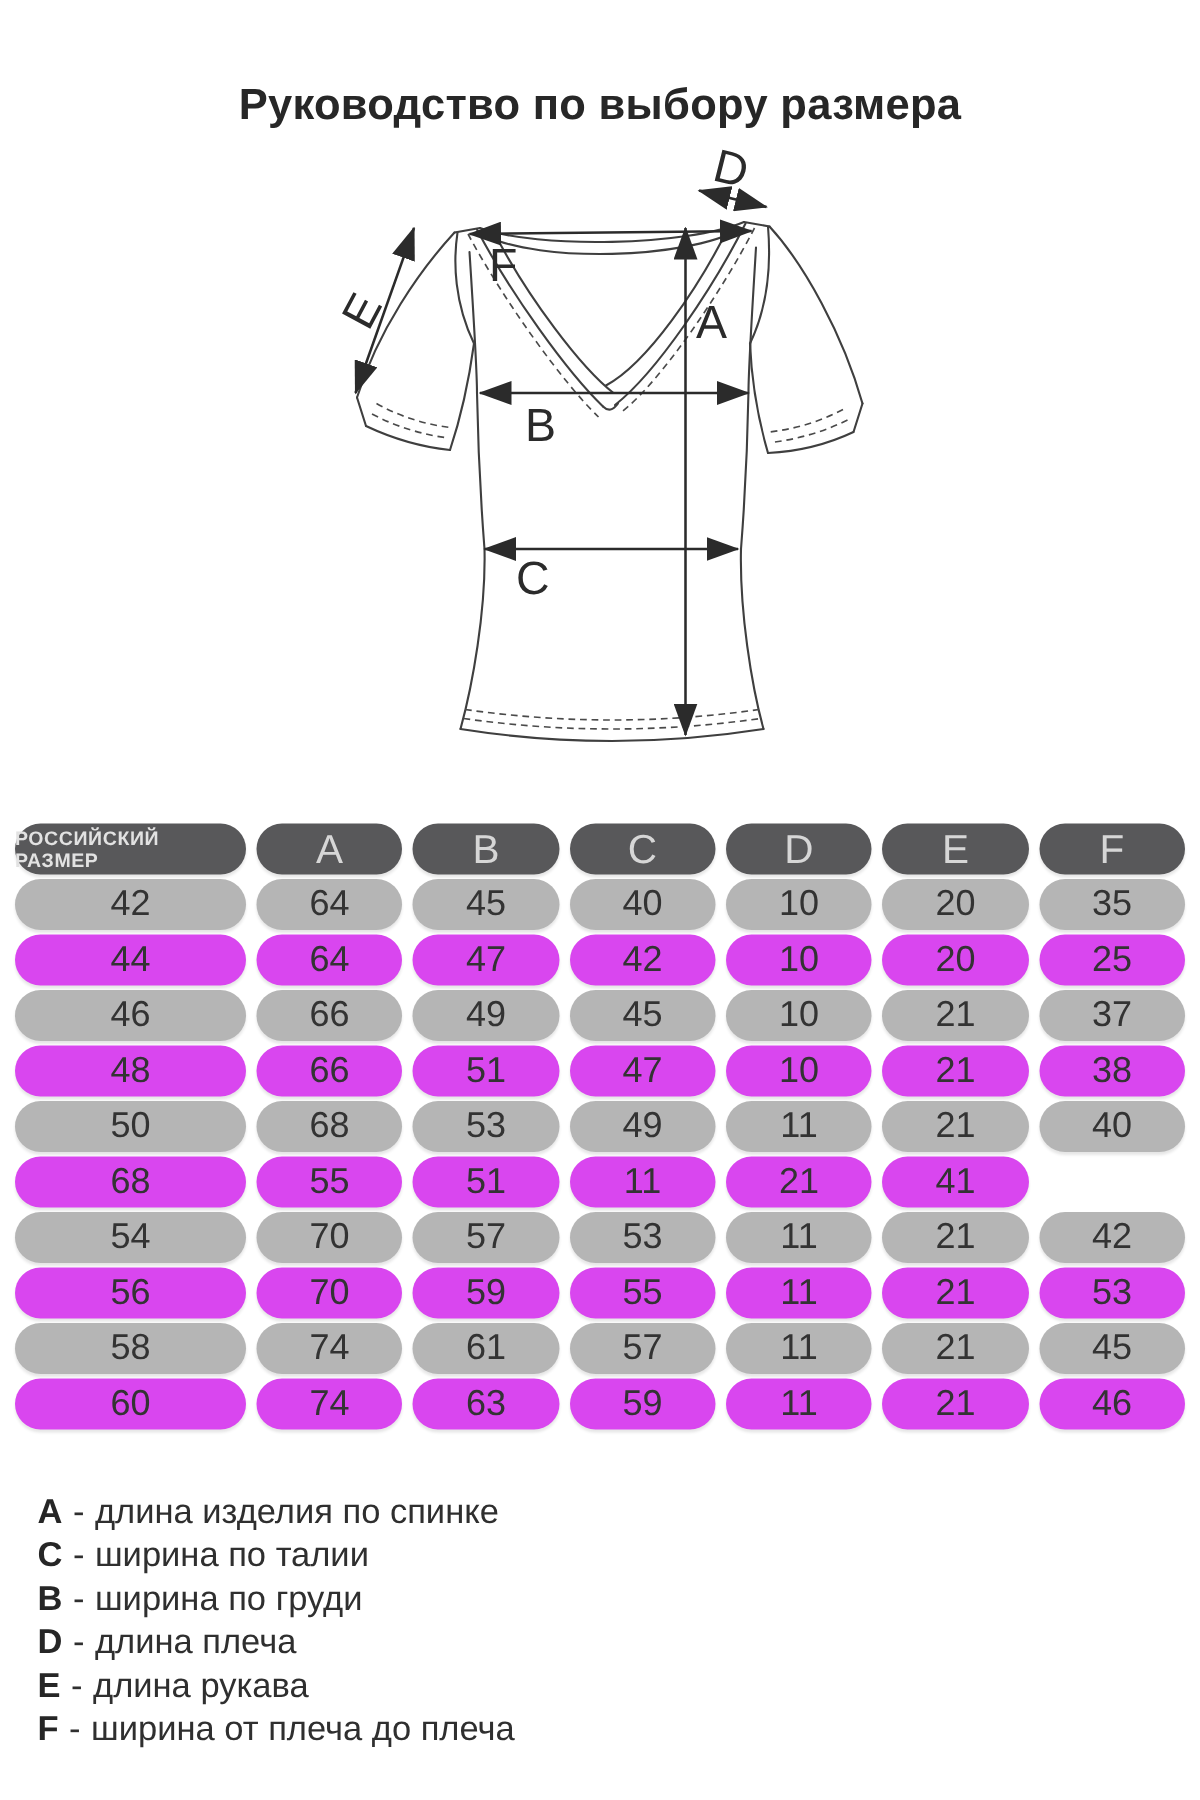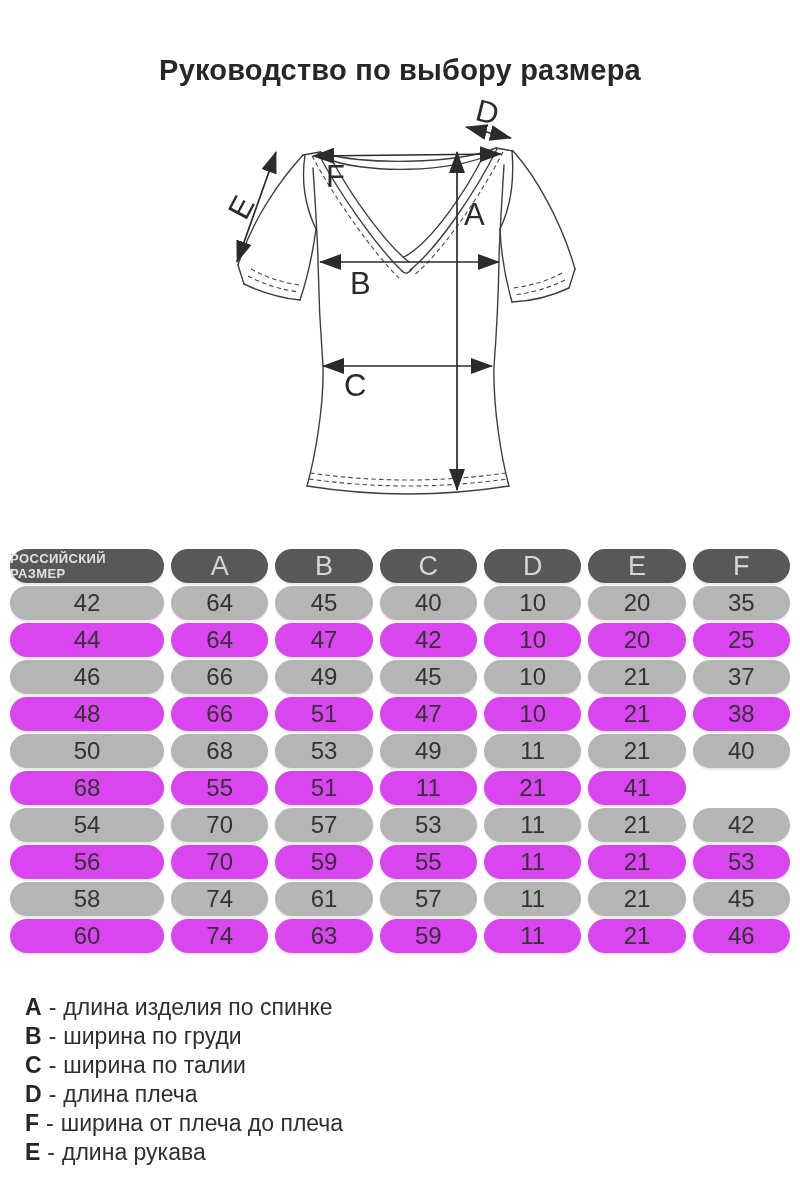--- a/index.html
+++ b/index.html
@@ -208,18 +208,18 @@
       <div class="pill">59</div>
       <div class="pill">11</div>
       <div class="pill">21</div>
       <div class="pill">46</div>
     </div>
   </div>
 
 <div class="legend">
 
 <div class="legend-line"><span class="legend-key">A</span><span class="legend-sep">-</span><span>длина изделия по спинке</span></div>
+    <div class="legend-line"><span class="legend-key">C</span><span class="legend-sep">-</span><span>ширина по талии</span></div>
     <div class="legend-line"><span class="legend-key">B</span><span class="legend-sep">-</span><span>ширина по груди</span></div>
-    <div class="legend-line"><span class="legend-key">C</span><span class="legend-sep">-</span><span>ширина по талии</span></div>
     <div class="legend-line"><span class="legend-key">D</span><span class="legend-sep">-</span><span>длина плеча</span></div>
+    <div class="legend-line"><span class="legend-key">E</span><span class="legend-sep">-</span><span>длина рукава</span></div>
     <div class="legend-line"><span class="legend-key">F</span><span class="legend-sep">-</span><span>ширина от плеча до плеча</span></div>
-    <div class="legend-line"><span class="legend-key">E</span><span class="legend-sep">-</span><span>длина рукава</span></div>
   </div>
 
 </body></html>

